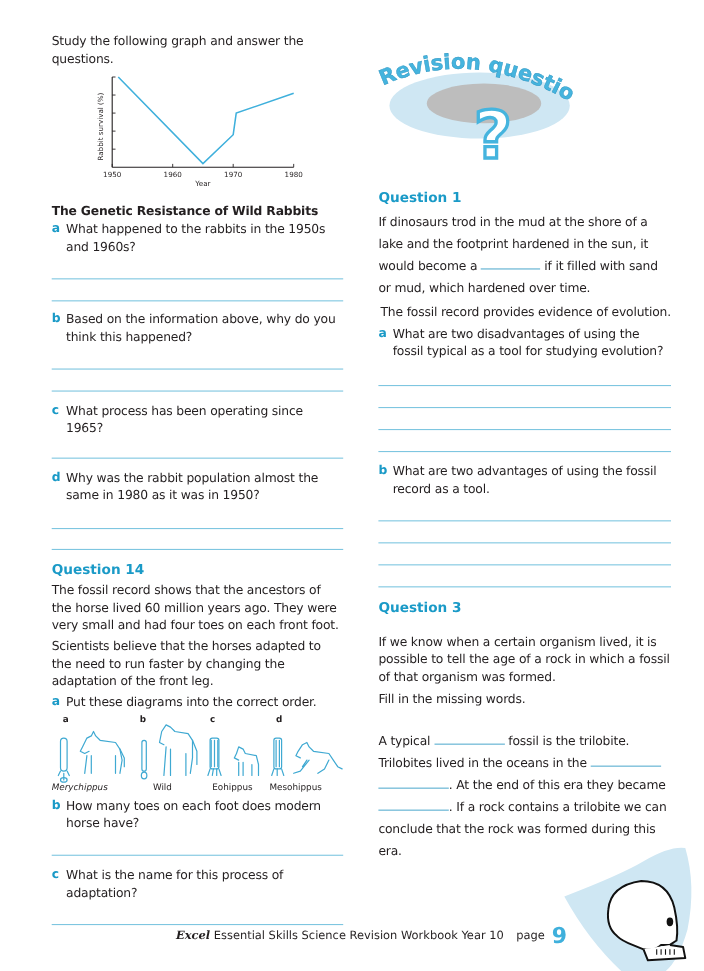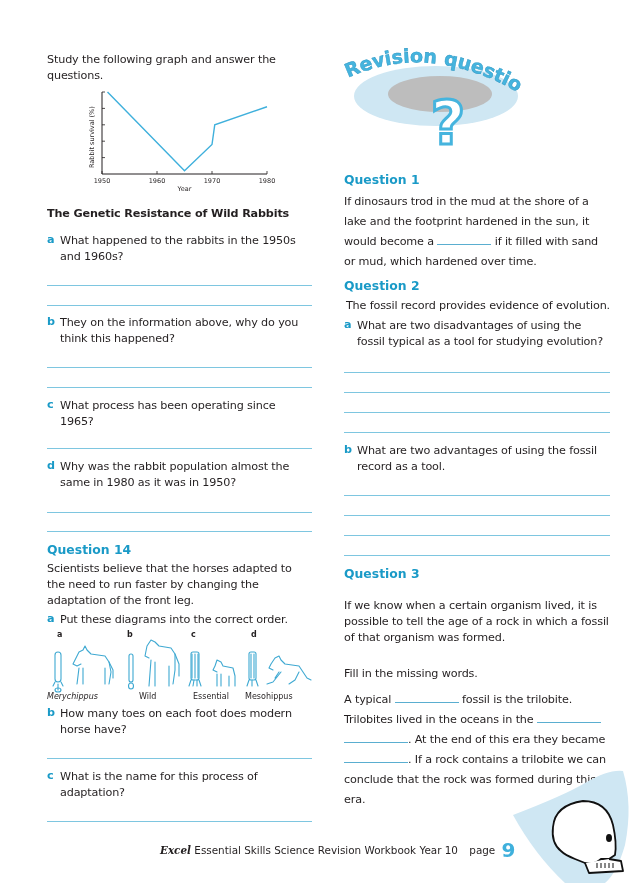--- a/index.html
+++ b/index.html
@@ -1,24 +1,24 @@
 <!DOCTYPE html>
 <html><head>
   <meta charset="utf-8">
   <style>
     * { box-sizing: border-box; margin: 0; padding: 0; }
     html, body { width: 640px; height: 883px; background: #ffffff; overflow: hidden; }
     body { position: relative; font-family: "DejaVu Sans", sans-serif; color: #231f20; font-size: 11.2px; }
-    .col-left { position: absolute; left: 47px; top: 52px; width: 265px; }
+    .col-left { position: absolute; left: 47px; top: 30px; width: 265px; }
     .col-right { position: absolute; left: 344px; top: 40px; width: 266px; }
     p, .q-text { line-height: 16px; letter-spacing: -0.15px; }
     .intro { margin-bottom: 4px; }
     .chart-wrap { position: relative; width: 230px; height: 110px; margin-left: 8px; }
     .chart-wrap svg { position: absolute; left: 0; top: 0; }
-    .chart-caption { font-weight: bold; margin-top: 8px; margin-bottom: 11px; }
+    .chart-caption { font-weight: bold; margin-top: 8px; margin-bottom: 1px; }
     .item { display: flex; }
     .item .letter { color: #1a9ac7; font-weight: bold; width: 13px; flex: 0 0 13px; }
     .item .q-text { flex: 1; }
     .answer-line { height: 0; border-top: 1.6px solid #7ec6e0; }
     .q-heading { color: #1a9ac7; font-weight: bold; font-size: 12.4px; line-height: 16px; }
     .blank { display: inline-block; border-bottom: 1.3px solid #5aaed0; vertical-align: baseline; height: 10px; }
     .horses { position: relative; width: 265px; height: 72px; }
     .horse-cell { position: absolute; top: 0; }
     .horse-letter { font-size: 8px; font-weight: bold; position: absolute; top: 0; }
     .horse-name { font-size: 8px; position: absolute; top: 62px; white-space: nowrap; }
@@ -66,39 +66,40 @@
 
   <div class="item">
     <span class="letter">a</span>
     <span class="q-text">What happened to the rabbits in the 1950s and 1960s?</span>
   </div>
   <div class="answer-line" style="margin-top:20px;"></div>
   <div class="answer-line" style="margin-top:19px;"></div>
 
   <div class="item" style="margin-top:9px;">
     <span class="letter">b</span>
-    <span class="q-text">They on the information above, why do you think this happened?</span>
+    <span class="q-text">Based on the information above, why do you think this happened?</span>
   </div>
   <div class="answer-line" style="margin-top:20px;"></div>
   <div class="answer-line" style="margin-top:19px;"></div>
 
   <div class="item" style="margin-top:10px;">
     <span class="letter">c</span>
     <span class="q-text">What process has been operating since 1965?</span>
   </div>
   <div class="answer-line" style="margin-top:18px;"></div>
 
   <div class="item" style="margin-top:10px;">
     <span class="letter">d</span>
     <span class="q-text">Why was the rabbit population almost the same in 1980 as it was in 1950?</span>
   </div>
   <div class="answer-line" style="margin-top:21px;"></div>
   <div class="answer-line" style="margin-top:18px;"></div>
 
   <div class="q-heading" style="margin-top:10px;">Question 14</div>
+  <p style="margin-top:3px;">The fossil record shows that the ancestors of the horse lived 60 million years ago. They were very small and had four toes on each front foot.</p>
   <p style="margin-top:3px;">Scientists believe that the horses adapted to the need to run faster by changing the adaptation of the front leg.</p>
 
   <div class="item" style="margin-top:3px;">
     <span class="letter">a</span>
     <span class="q-text">Put these diagrams into the correct order.</span>
   </div>
 
   <div class="horses" style="margin-top:2px;">
 
     <div class="horse-cell" style="left:0; width:70px; height:72px;">
@@ -130,21 +131,21 @@
 
     <div class="horse-cell" style="left:140px; width:55px; height:72px;">
       <span class="horse-letter" style="left:4px;">c</span>
       <svg width="55" height="60" style="position:absolute; top:8px; left:0;">
         <g fill="none" stroke="#3fa9d2" stroke-width="1.1" stroke-linecap="round" stroke-linejoin="round">
           <rect x="4" y="14" width="8" height="28" rx="2"></rect>
           <path d="M5 16 L5 40 M8 16 L8 40 M11 16 L11 40 M4 42 L2 48 M7 42 L6 48 M10 42 L10 48 M12 42 L14 48"></path>
           <path d="M28 28 L30 22 L34 24 L36 28 L46 30 L48 38 L48 48 M42 38 L42 48 M30 36 L30 48 M34 36 L34 48 M28 28 L26 32 L30 34"></path>
         </g>
       </svg>
-      <span class="horse-name" style="left:6px;">Essential</span>
+      <span class="horse-name" style="left:6px;">Eohippus</span>
     </div>
 
     <div class="horse-cell" style="left:198px; width:70px; height:72px;">
       <span class="horse-letter" style="left:6px;">d</span>
       <svg width="70" height="60" style="position:absolute; top:8px; left:0;">
         <g fill="none" stroke="#3fa9d2" stroke-width="1.1" stroke-linecap="round" stroke-linejoin="round">
           <rect x="4" y="14" width="7" height="28" rx="2"></rect>
           <path d="M6 16 L6 40 M9 16 L9 40 M4 42 L2 48 M7 42 L7 48 M11 42 L13 48"></path>
           <path d="M26 26 L30 20 L34 18 L36 22 L40 26 L54 28 L58 34 L62 40 L66 42 M54 34 L50 42 L44 46 M36 34 L28 44 L22 46 M34 34 L30 40 M26 26 L24 30 L28 32"></path>
         </g>
@@ -181,21 +182,20 @@
 </div>
 
 <div class="col-right" style="top:172px;">
   <div class="q-heading">Question 1</div>
   <p style="margin-top:4px; line-height:20px;">
     <span>If dinosaurs trod in the mud at the shore of a lake and the footprint hardened in the sun, it would become a</span>
     <span class="blank" style="width:54px;"></span>
     <span>if it filled with sand or mud, which hardened over time.</span>
   </p>
 
-  <div class="q-heading" style="margin-top:6px;">Question 2</div>
   <p style="margin-top:4px;text-align:right;">The fossil record provides evidence of evolution.</p>
   <div class="item" style="margin-top:4px;">
     <span class="letter">a</span>
     <span class="q-text">What are two disadvantages of using the fossil typical as a tool for studying evolution?</span>
   </div>
   <div class="answer-line" style="margin-top:22px;"></div>
   <div class="answer-line" style="margin-top:19px;"></div>
   <div class="answer-line" style="margin-top:19px;"></div>
   <div class="answer-line" style="margin-top:19px;"></div>
 
@@ -203,22 +203,22 @@
     <span class="letter">b</span>
     <span class="q-text">What are two advantages of using the fossil record as a tool.</span>
   </div>
   <div class="answer-line" style="margin-top:20px;"></div>
   <div class="answer-line" style="margin-top:19px;"></div>
   <div class="answer-line" style="margin-top:19px;"></div>
   <div class="answer-line" style="margin-top:19px;"></div>
 
   <div class="q-heading" style="margin-top:10px;">Question 3</div>
   <p style="margin-top:16px;">If we know when a certain organism lived, it is possible to tell the age of a rock in which a fossil of that organism was formed.</p>
-  <p style="margin-top:20px;">Fill in the missing words.</p>
-  <p style="margin-top:8px; line-height:20px;">
+  <p style="margin-top:4px;">Fill in the missing words.</p>
+  <p style="margin-top:20px; line-height:20px;">
     <span>A typical</span>
     <span class="blank" style="width:64px;"></span>
     <span>fossil is the trilobite.</span><br>
     <span>Trilobites lived in the oceans in the</span>
     <span class="blank" style="width:64px;"></span><br>
     <span class="blank" style="width:64px;"></span><span>. At the end of this era they became</span><br>
     <span class="blank" style="width:64px;"></span><span>. If a rock contains a trilobite we can conclude that the rock was formed during this era.</span>
   </p>
 </div>
 

